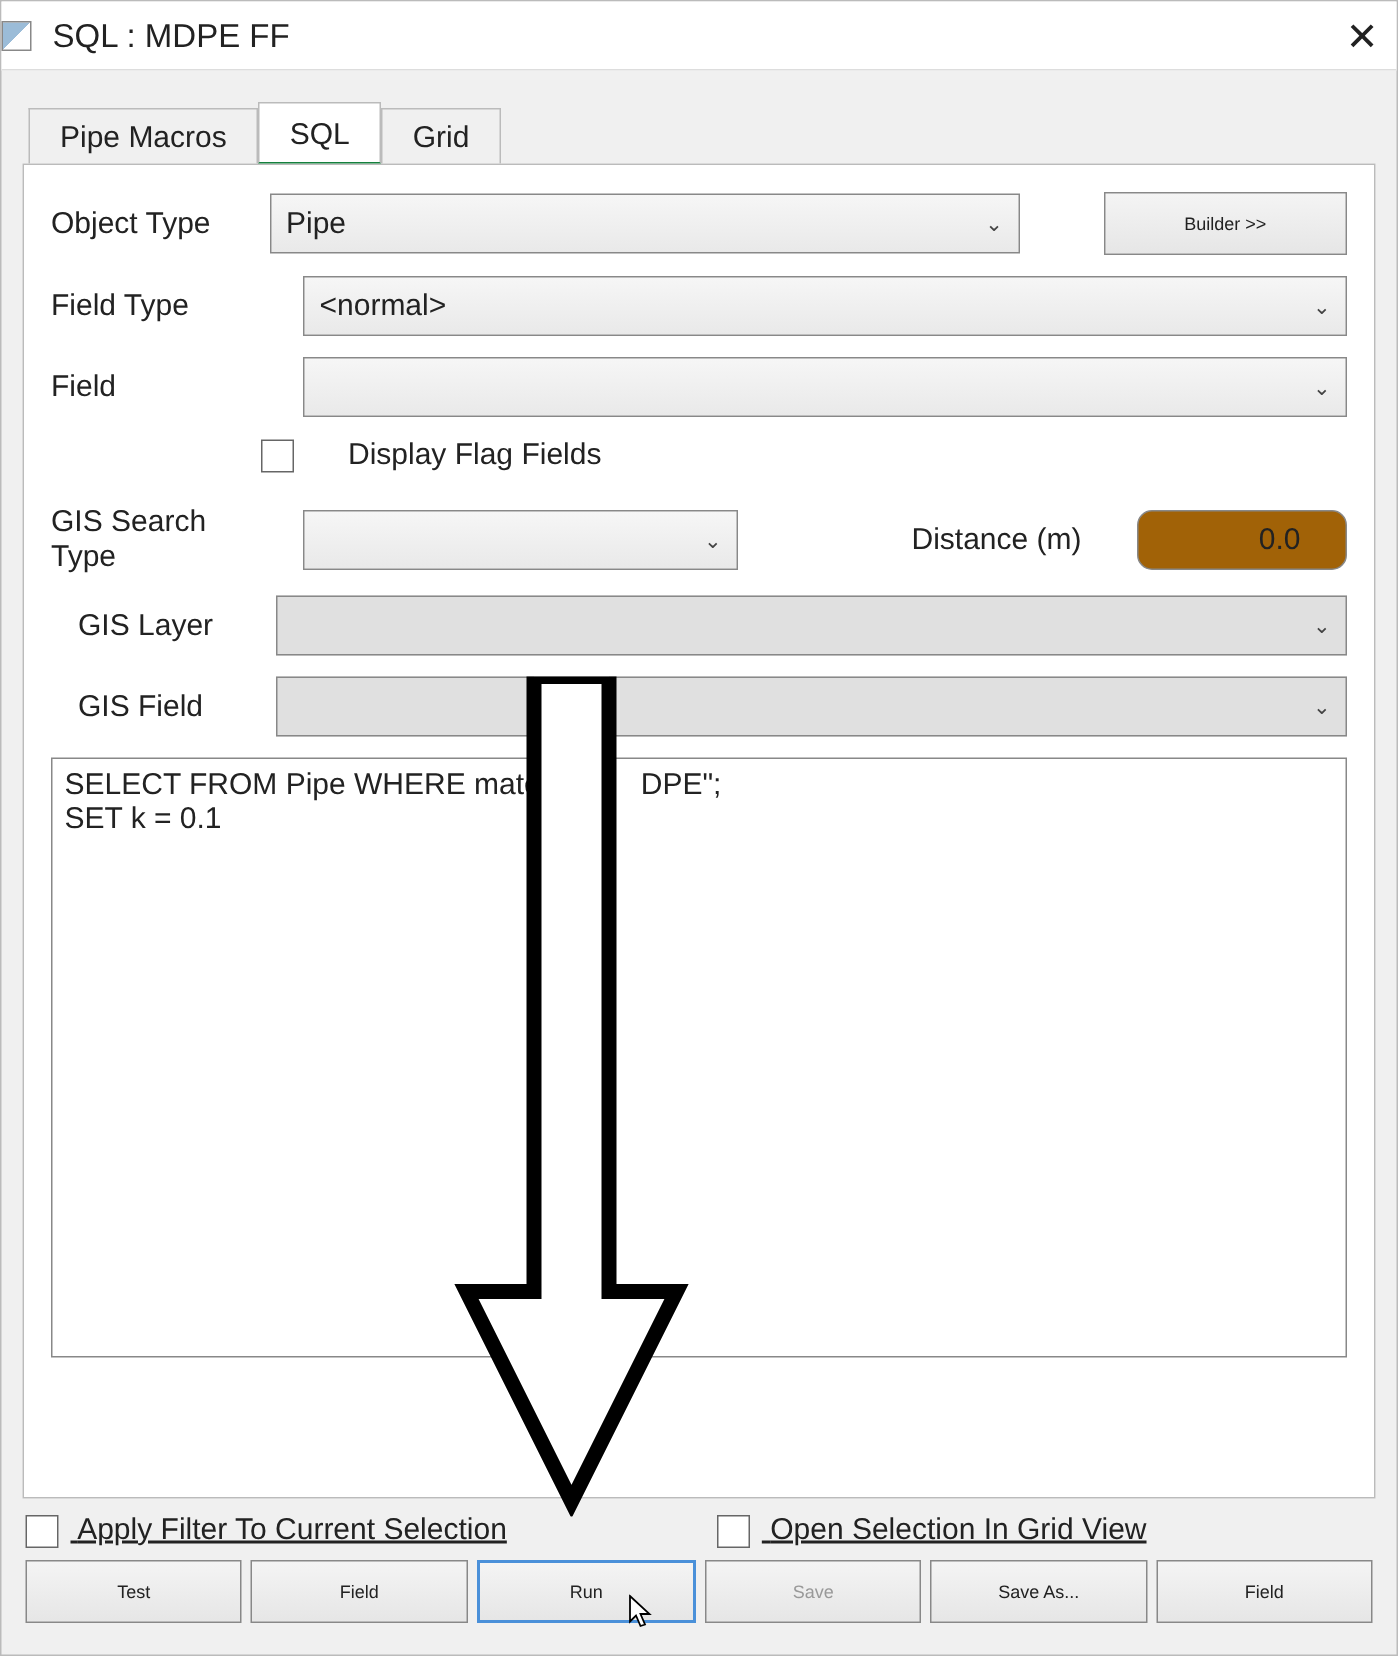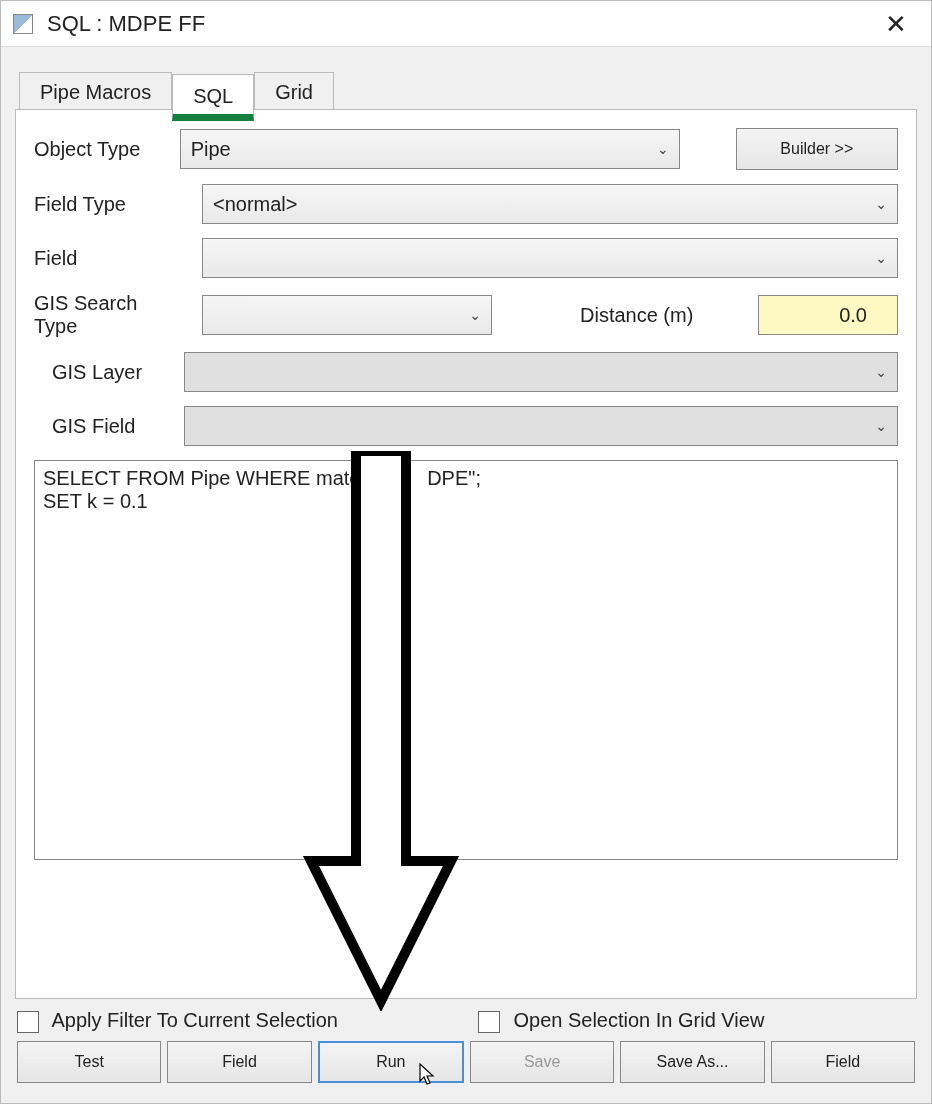--- a/index.html
+++ b/index.html
@@ -18,21 +18,21 @@
     height: 1104px;
     border: 1px solid #bbb;
     background: #f0f0f0;
     position: relative;
   }
   .titlebar {
     height: 46px;
     background: #fff;
     display: flex;
     align-items: center;
-    padding: 0 12px;
+    padding: 0 0;
     border-bottom: 1px solid #ddd;
   }
   .titlebar .app-icon {
     width: 20px; height: 20px;
     border: 1px solid #888;
     margin-right: 14px;
     background: linear-gradient(135deg,#9bbcd8 0 50%,#fff 50% 100%);
   }
   .titlebar .title { flex: 1; font-size: 22px; }
   .titlebar .close-x {
@@ -54,23 +54,23 @@
     border-bottom: none;
     background: #f0f0f0;
     margin-right: 0;
     font-size: 20px;
     position: relative;
     top: 1px;
     cursor: pointer;
   }
   .tab.active {
     background: #fff;
-    border-bottom: 7px solid #15803d;
+    border-bottom: 1px solid #15803d;
     z-index: 2;
-    top: 12px;
+    top: 0;
     padding-top: 10px;
   }
   .panel {
     margin: 0 14px 0 14px;
     background: #fff;
     border: 1px solid #bbb;
     border-top: 1px solid #bbb;
     padding: 18px 18px 10px 18px;
     height: 890px;
     position: relative;
@@ -97,28 +97,29 @@
     align-items: center;
     flex: 1;
   }
   .select.disabled { background: #e0e0e0; color: #666; }
   .select .caret {
     position: absolute; right: 10px; top: 50%;
     transform: translateY(-50%);
     font-size: 14px; color: #444;
   }
   .textin {
-    background: #fef9c3;
+    background: #a16207;
     justify-content: flex-end;
+    border-radius: 10px;
   }
   .btn {
     height: 42px;
     border: 1px solid #888;
     background: linear-gradient(#f4f4f4,#e6e6e6);
-    font-size: 16px;
+    font-size: 12px;
     display: inline-flex;
     align-items: center;
     justify-content: center;
     cursor: pointer;
     padding: 0 18px;
   }
   .btn.wide { width: 186px; }
   .btn.focus { border: 2px solid #4a90d9; }
   .btn.disabled { color: #999; }
   .check {
@@ -138,20 +139,21 @@
     font-size: 20px;
     white-space: pre;
     overflow: hidden;
     margin-top: 6px;
   }
   .bottom-checks {
     display: flex;
     align-items: center;
     margin: 10px 16px 8px 16px;
     gap: 140px;
+    text-decoration: underline;
   }
   .button-row {
     display: flex;
     gap: 6px;
     margin: 0 16px;
   }
   .button-row .btn { flex: 1; }
   
   .arrow {
     position: absolute;
@@ -206,29 +208,33 @@
     </div>
 
     <div class="row">
       <div class="lbl">Field</div>
       <div class="select">
         <span></span>
         <span class="caret">⌄</span>
       </div>
     </div>
 
+    <div class="row" style="margin-left:140px;margin-bottom:22px">
+      <span class="check"></span>
+      <span>Display Flag Fields</span>
+    </div>
 
     <div class="row">
       <div class="lbl" style="width:140px">GIS Search Type</div>
       <div class="select" style="flex:0 0 290px">
         <span></span>
         <span class="caret">⌄</span>
       </div>
       <div style="flex:1"></div>
-      <div style="width:130px;text-align:left;margin-right:20px">Distance (m)</div>
+      <div style="width:130px;text-align:right;margin-right:9px">Distance (m)</div>
       <div class="textin" style="flex:0 0 140px">
         <span>0.0</span>
       </div>
     </div>
 
     <div class="row">
       <div class="lbl indent">GIS Layer</div>
       <div class="select disabled">
         <span></span>
         <span class="caret">⌄</span>

